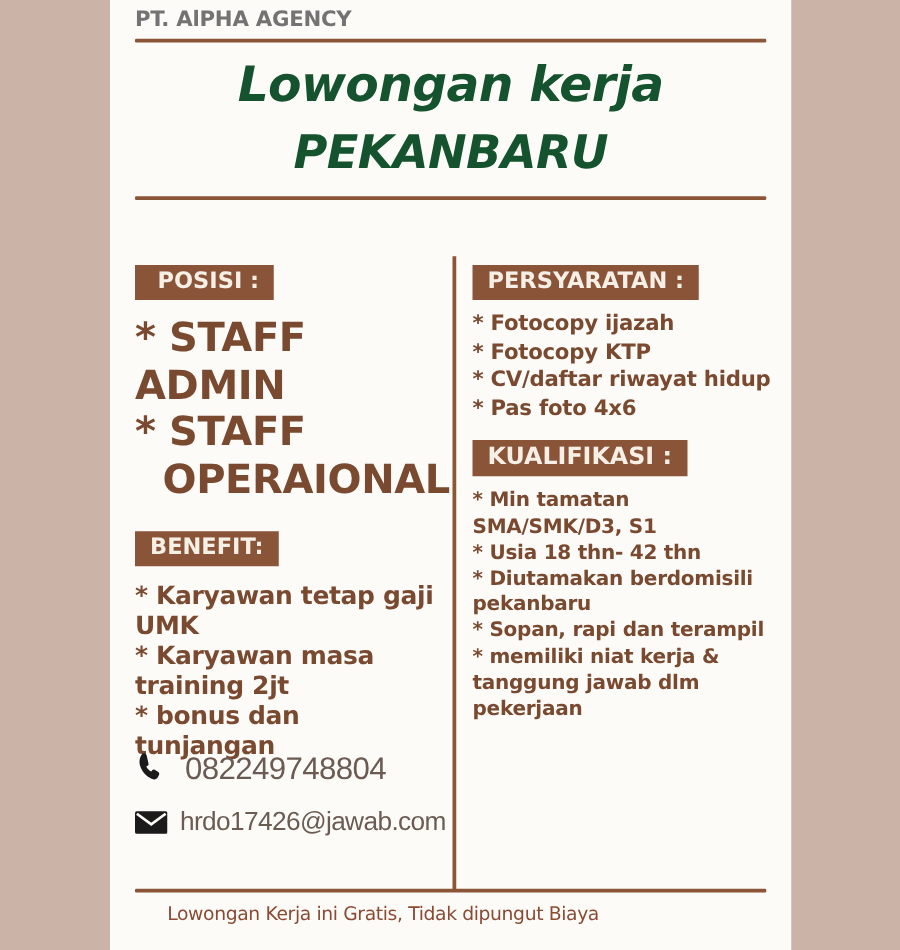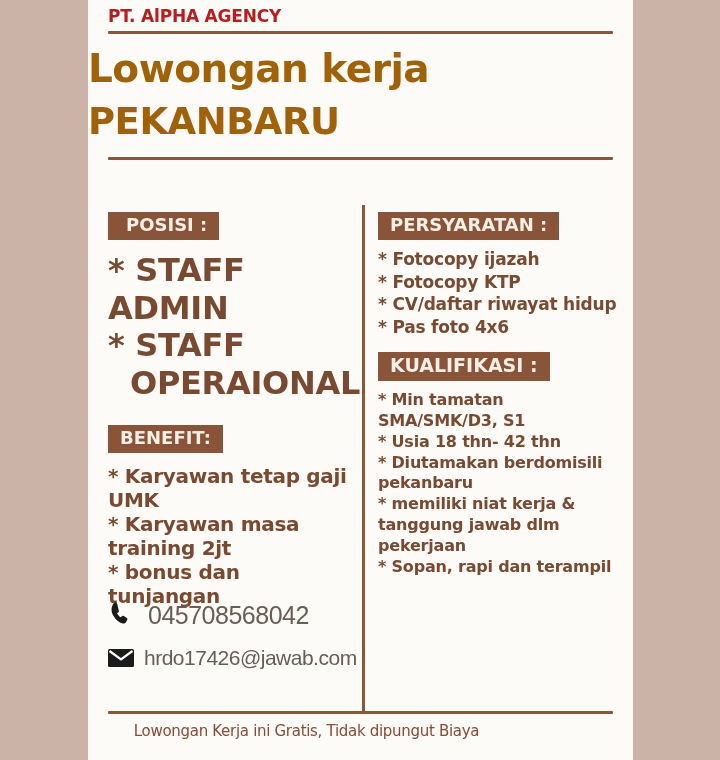--- a/index.html
+++ b/index.html
@@ -25,42 +25,43 @@
   }
 
   
   .company {
     position: absolute;
     left: 20px;
     top: 6px;
     font-size: 17px;
     font-weight: bold;
     letter-spacing: -0.2px;
-    color: #b91c1c;
+    color: #737373;
     font-family: "DejaVu Sans", sans-serif;
   }
   .rule {
     position: absolute;
     height: 3px;
     background: #8a5637;
     border-radius: 1px;
   }
   .rule-top    { left: 20px; width: 505px; top: 31px; }
   .rule-title  { left: 20px; width: 505px; top: 157px; }
   .rule-bottom { left: 20px; width: 505px; top: 711px; }
 
   .title-main, .title-sub {
     position: absolute;
     width: 545px;
     left: 0;
-    text-align: left;
-    color: #a16207;
+    text-align: center;
+    color: #14532d;
     font-family: "DejaVu Sans", sans-serif;
     font-weight: bold;
     letter-spacing: -0.5px;
+    font-style: italic;
   }
   .title-main { top: 46px; font-size: 39px; }
   .title-sub  { top: 100px; font-size: 37px; }
 
   
   .divider {
     position: absolute;
     left: 274px;
     top: 205px;
     width: 3px;
@@ -215,33 +216,33 @@
       <li>* Pas foto 4x6</li>
     </ul>
 
     <div style="height:14px"></div>
 
     <div class="badge badge-kualifikasi">KUALIFIKASI :</div>
     <ul class="list list-kualifikasi">
       <li>* Min tamatan SMA/SMK/D3, S1</li>
       <li>* Usia 18 thn- 42 thn</li>
       <li>* Diutamakan berdomisili pekanbaru</li>
+      <li>* Sopan, rapi dan terampil</li>
       <li>* memiliki niat kerja &amp; tanggung jawab dlm pekerjaan</li>
-      <li>* Sopan, rapi dan terampil</li>
     </ul>
   </div>
 
   <div class="contact">
     <div class="contact-row">
       <span class="icon">
         <svg width="30" height="30" viewBox="0 0 24 24">
           <path fill="#1b1b1b" d="M6.6 2.2c-.9-.5-2 .1-2.6 1.1C2.6 5.8 2.3 8.9 4.2 12.3c1.9 3.5 4.6 5.5 7.5 6.4 1.2.4 2.4-.3 2.9-1.3l.8-1.6c.3-.6.1-1.3-.5-1.7l-2.3-1.4c-.5-.3-1.2-.2-1.6.3l-.6.8c-1.3-.7-2.4-1.8-3.2-3.3l.9-.5c.5-.3.8-1 .5-1.6L7.4 3.2c-.2-.4-.5-.8-.8-1z"></path>
         </svg>
       </span>
-      <span class="contact-text">045708568042</span>
+      <span class="contact-text">082249748804</span>
     </div>
     <div class="contact-row">
       <span class="icon">
         <svg width="26" height="20" viewBox="0 0 26 20">
           <rect x="0" y="1" width="26" height="18" rx="1.5" fill="#1b1b1b"></rect>
           <path d="M1.5 3 L13 11.5 L24.5 3" fill="none" stroke="#fdfbf8" stroke-width="2.2"></path>
         </svg>
       </span>
       <span class="contact-text email">hrdo17426@jawab.com</span>
     </div>

